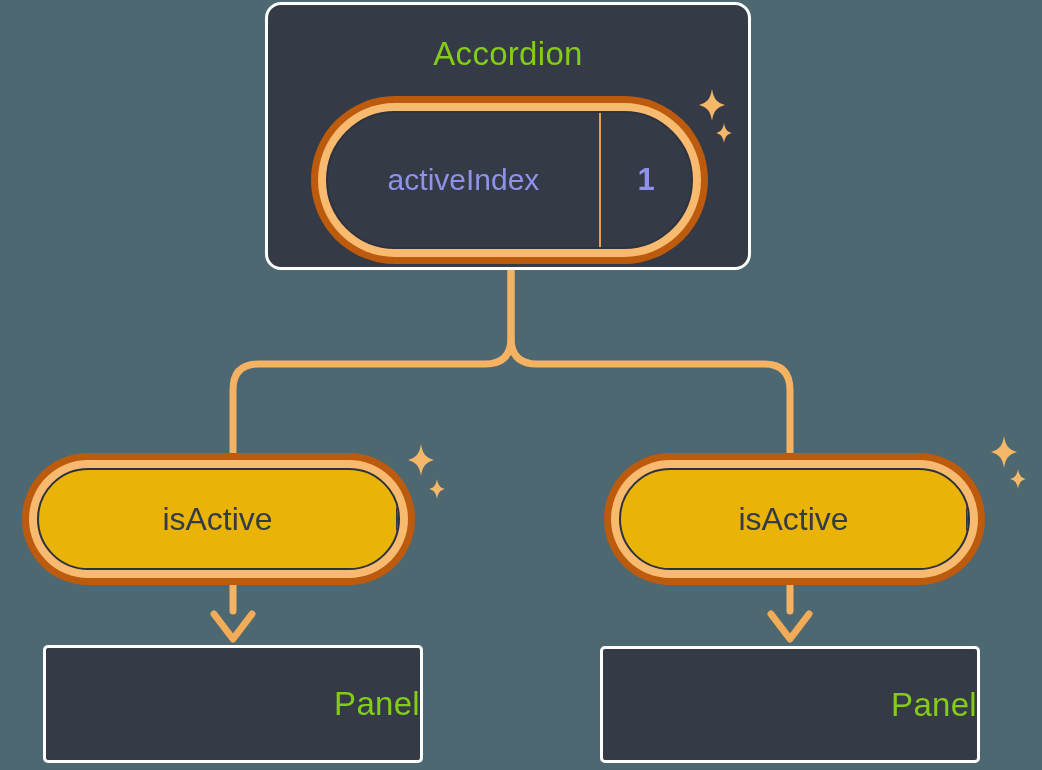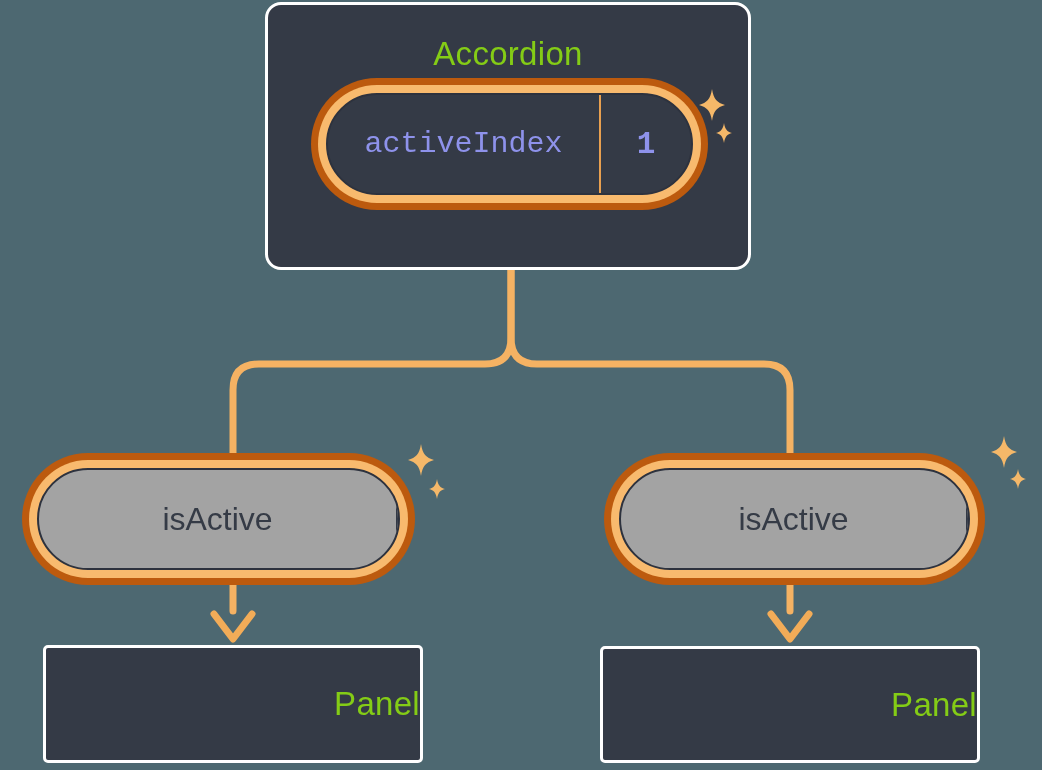--- a/index.html
+++ b/index.html
@@ -73,29 +73,29 @@
   }
   .pill-seg {
     display: flex;
     align-items: center;
     justify-content: center;
   }
   .pill-seg.label-seg { flex: 1 1 auto; }
   .pill-divider { width: 2px; align-self: stretch; }
 
   
-  .state-pill { left: 311px; top: 78px; width: 397px; height: 132px; font-family: Liberation Mono, monospace; }
+  .state-pill { left: 311px; top: 96px; width: 397px; height: 168px; }
   .state-pill .pill-inner { background: #343A46; }
   .state-pill .pill-divider { background: #E8A050; }
   .state-pill .pill-label { color: #8E92EB; font-size: 30px; font-weight: 400; }
   .state-pill .value-seg { width: 90px; }
   .state-pill .pill-value { color: #8E92EB; font-size: 31px; font-weight: 700; }
 
   
-  .prop-pill .pill-inner { background: #a3a3a3; }
+  .prop-pill .pill-inner { background: #eab308; }
   .prop-pill .pill-divider { background: #333945; }
   .prop-pill .pill-label { color: #353B46; font-size: 32px; font-weight: 400; }
   .prop-pill .pill-value { color: #333945; font-size: 32px; font-weight: 700; }
   .prop-pill-left  { left: 22px;  top: 453px; width: 393px; height: 132px; }
   .prop-pill-left  .value-seg { width: 150px; }
   .prop-pill-right { left: 604px; top: 453px; width: 381px; height: 132px; }
   .prop-pill-right .value-seg { width: 134px; }
 
   .sparkles {
     position: absolute;

